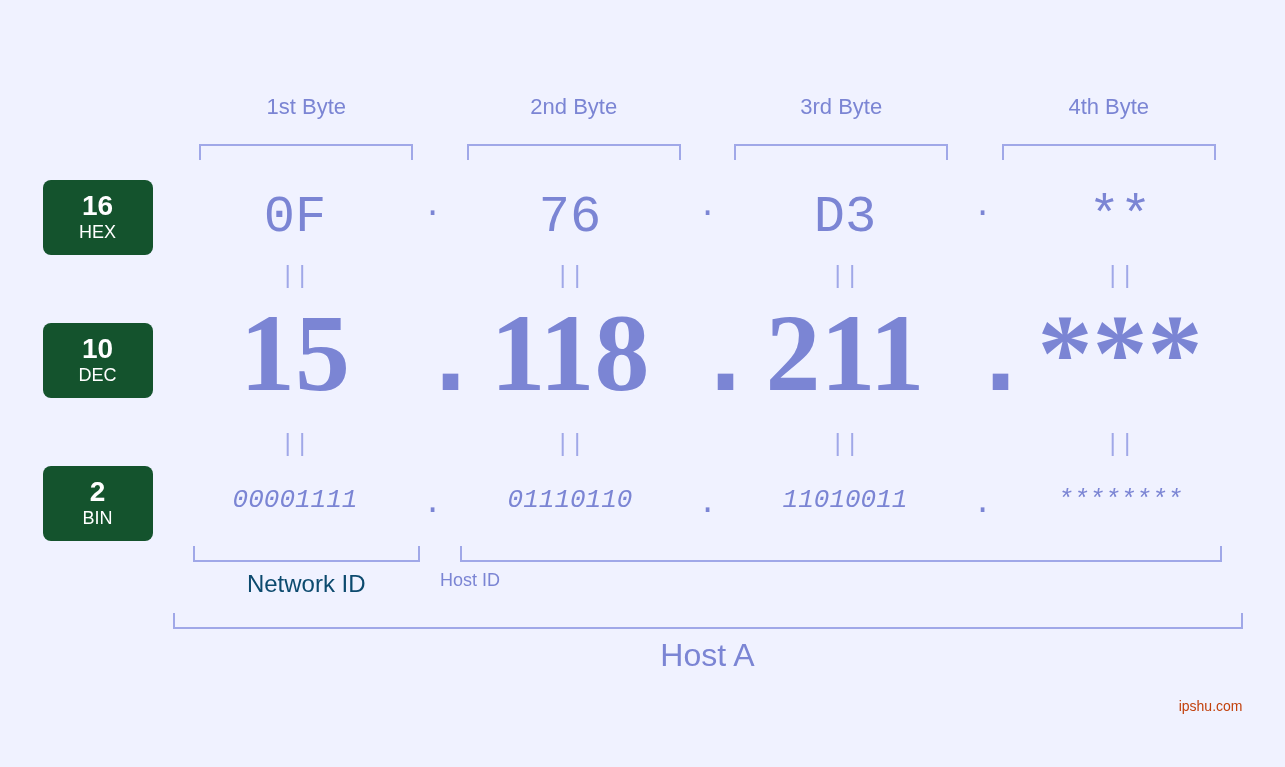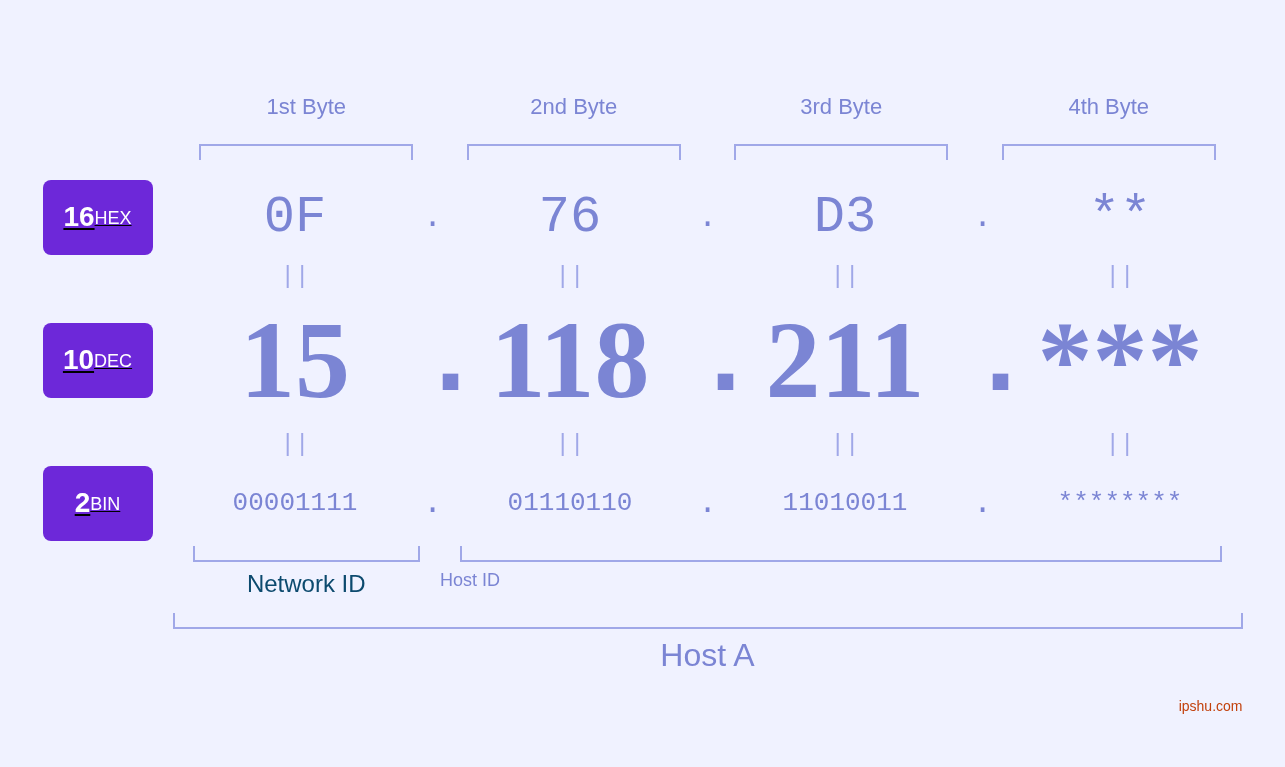--- a/index.html
+++ b/index.html
@@ -64,50 +64,48 @@
     
     .row {
       display: flex;
       align-items: center;
       margin-bottom: 0;
     }
 
     .label-box {
       width: 110px;
       height: 75px;
-      background: #6d28d9;
+      background: #14532d;
       border-radius: 8px;
       display: flex;
-      flex-direction: row;
+      flex-direction: column;
       align-items: center;
       justify-content: center;
       margin-right: 20px;
       flex-shrink: 0;
-      text-decoration: underline;
     }
 
     .label-num {
       color: white;
       font-size: 28px;
       font-weight: bold;
       font-family: Arial, sans-serif;
       line-height: 1;
     }
 
     .label-text {
       color: white;
       font-size: 18px;
       font-family: Arial, sans-serif;
       margin-top: 2px;
     }
 
     .values-row {
       display: flex;
       flex: 1;
-      align-items: center;
     }
 
     .byte-value {
       flex: 1;
       text-align: center;
       color: #7b85d4;
     }
 
     .dot {
       color: #7b85d4;
@@ -132,20 +130,21 @@
     }
     .dec-dot {
       font-size: 110px;
       font-weight: bold;
     }
 
     
     .bin-value {
       font-size: 26px;
       font-family: 'Courier New', Courier, monospace;
+      font-style: italic;
     }
 
     
     .equals-row {
       display: flex;
       margin-left: 130px;
       align-items: center;
     }
 
     .equals-cell {

